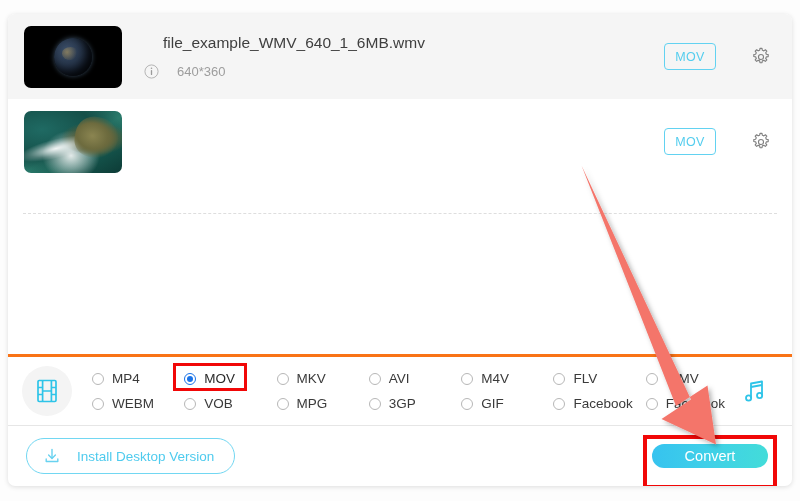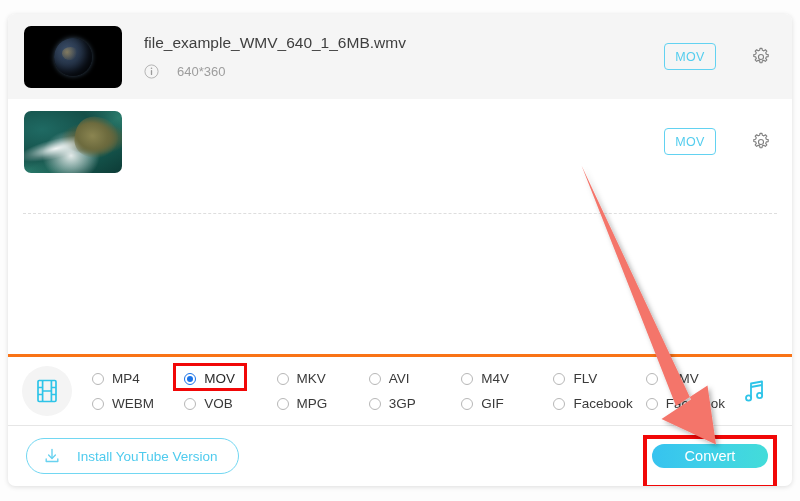--- a/index.html
+++ b/index.html
@@ -89,20 +89,21 @@
     border-radius: 48% 52% 56% 44%;
     transform: rotate(10deg);
   }
 
   .file-meta { margin-left: 22px; flex: 1 1 auto; min-width: 0; }
   .file-name {
     font-size: 15.5px;
     color: #3f3f3f;
     line-height: 1.1;
     white-space: nowrap;
+    margin-left: 19px;
   }
   .file-sub {
     margin-top: 13px;
     display: flex;
     align-items: center;
     gap: 6px;
   }
   .info-icon {
     width: 15px; height: 15px;
     flex: 0 0 auto;
@@ -407,21 +408,21 @@
       </div>
     </div>
 
     <div class="action-bar">
       <button class="install-btn">
         <svg class="dl-icon" width="18" height="18" viewBox="0 0 18 18">
           <line x1="9" y1="2.5" x2="9" y2="11" stroke="#68d2f0" stroke-width="1.4" stroke-linecap="round"></line>
           <path d="M5.6 8.1 9 11.4l3.4-3.3" fill="none" stroke="#68d2f0" stroke-width="1.4" stroke-linecap="round" stroke-linejoin="round"></path>
           <path d="M3.2 11.9v2.6h11.6v-2.6" fill="none" stroke="#68d2f0" stroke-width="1.4" stroke-linecap="round" stroke-linejoin="round"></path>
         </svg>
-        <span>Install YouTube Version</span>
+        <span>Install Desktop Version</span>
       </button>
 
       <div class="convert-wrap">
         <button class="convert-btn">Convert</button>
         <span class="convert-hl"></span>
       </div>
     </div>
 
   </div>
 

